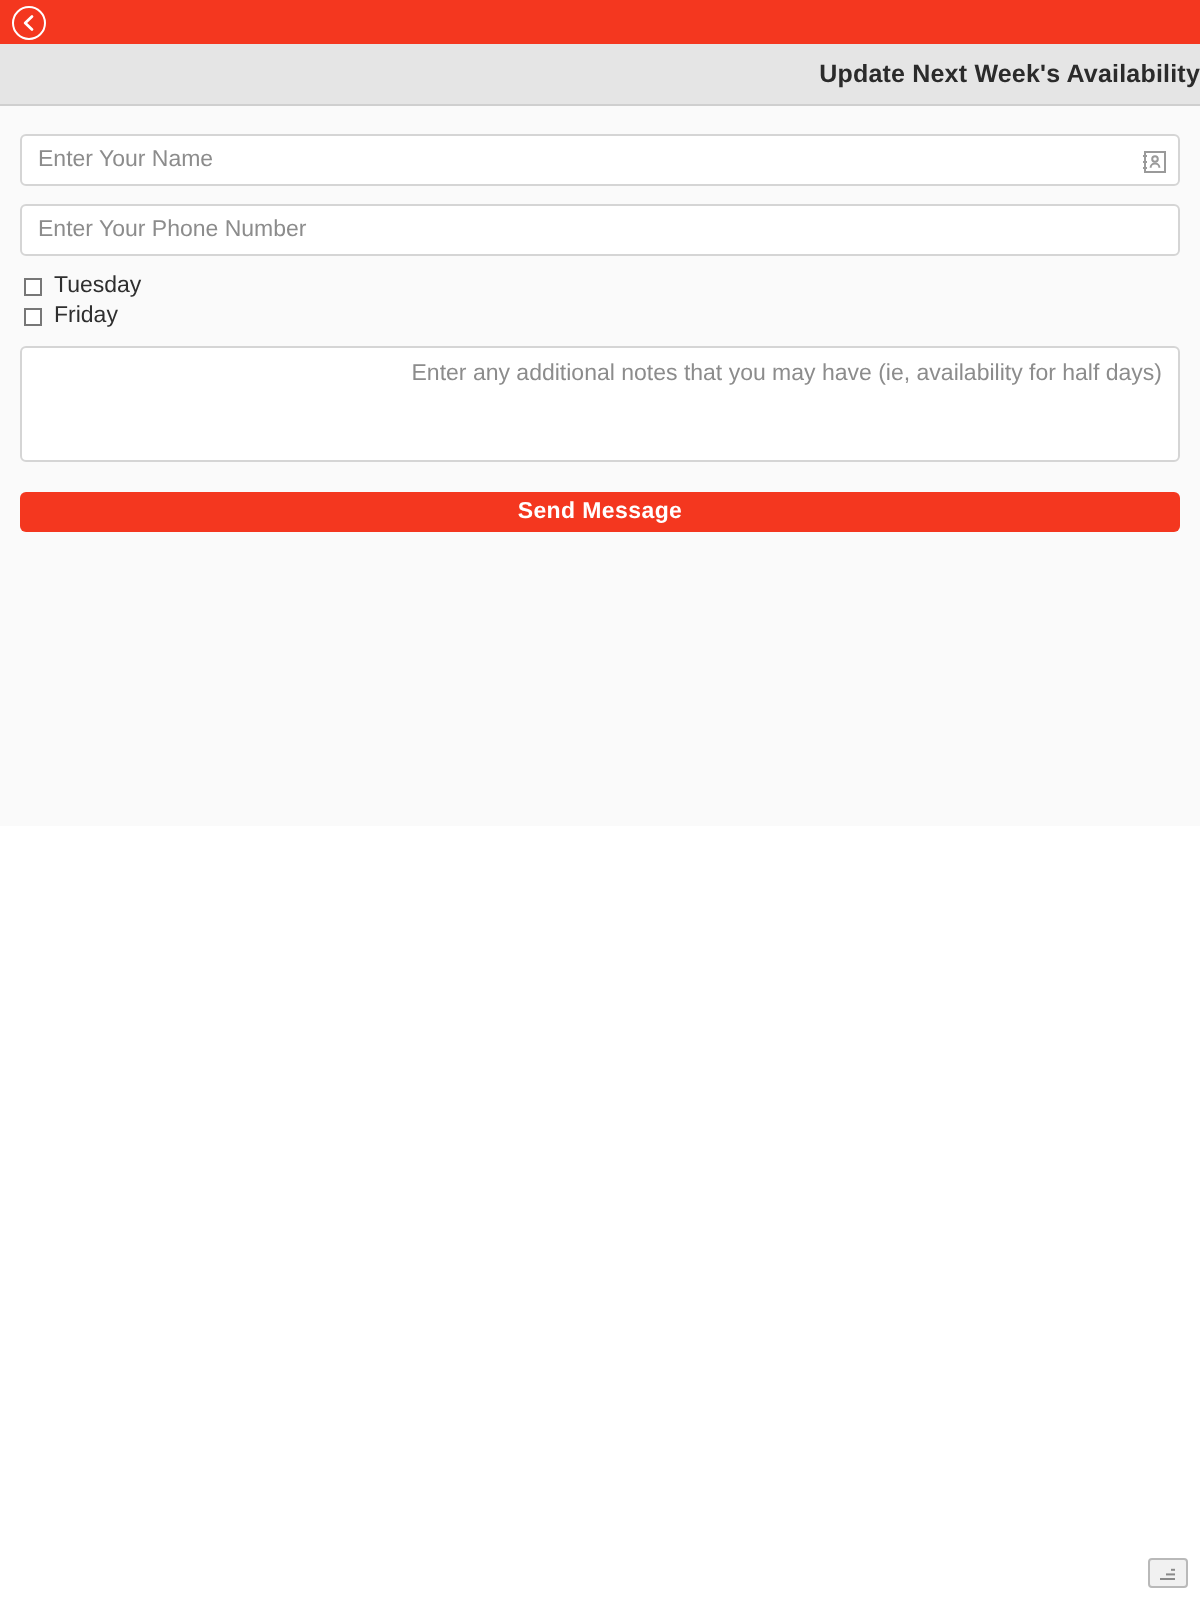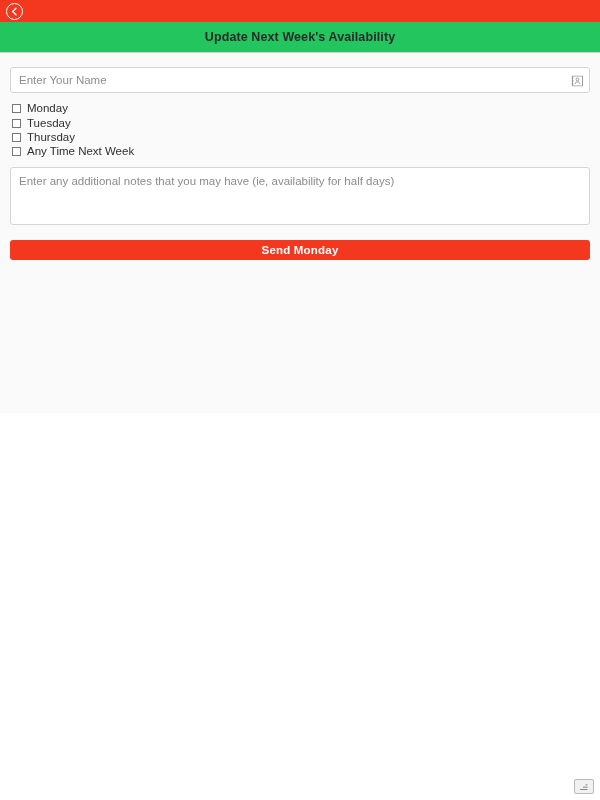--- a/index.html
+++ b/index.html
@@ -36,24 +36,24 @@
     display: inline-flex;
     align-items: center;
     justify-content: center;
     cursor: pointer;
   }
   .back-icon svg { display: block; }
 
   
   .titlebar {
     height: 30px;
-    background: #22c55e;
-    display: flex;
-    align-items: center;
-    justify-content: center;
+    background: #e5e5e5;
+    display: flex;
+    align-items: center;
+    justify-content: flex-end;
     border-bottom: 1px solid #cfcfcf;
   }
   .titlebar .title {
     font-size: 12.5px;
     font-weight: bold;
     color: #2b2b2b;
     letter-spacing: 0.1px;
   }
 
   
@@ -129,20 +129,21 @@
     resize: none;
     border: 1px solid #d5d5d5;
     border-radius: 3px;
     background: #ffffff;
     padding: 7px 8px;
     font-family: "Liberation Sans", sans-serif;
     font-size: 11.5px;
     color: #4a4a4a;
     outline: none;
     overflow: hidden;
+    text-align: right;
   }
   textarea.notes::placeholder { color: #8c8c8c; }
 
   
   .send-btn {
     margin-top: 12px;
     width: 100%;
     height: 20px;
     background: #f4371f;
     border: none;
@@ -200,45 +201,40 @@
         <line x1="0.5" y1="2.5" x2="2.5" y2="2.5" stroke="#9a9a9a" stroke-width="1"></line>
         <line x1="0.5" y1="5.5" x2="2.5" y2="5.5" stroke="#9a9a9a" stroke-width="1"></line>
         <line x1="0.5" y1="8.5" x2="2.5" y2="8.5" stroke="#9a9a9a" stroke-width="1"></line>
         <circle cx="6.5" cy="4" r="1.4" fill="none" stroke="#9a9a9a" stroke-width="1"></circle>
         <path d="M4.3 8.4c0-1.3 1-2.1 2.2-2.1s2.2 0.8 2.2 2.1" fill="none" stroke="#9a9a9a" stroke-width="1"></path>
       </svg>
     </span>
   </div>
 
 
+  <div class="field">
+    <input type="text" value="" placeholder="Enter Your Phone Number" style="">
+  </div>
 
   <div class="checklist">
-    <div class="check-row">
-      <span class="check-box"></span>
-      <span class="check-label">Monday</span>
-    </div>
     <div class="check-row">
       <span class="check-box"></span>
       <span class="check-label">Tuesday</span>
     </div>
     <div class="check-row">
       <span class="check-box"></span>
-      <span class="check-label">Thursday</span>
-    </div>
-    <div class="check-row">
-      <span class="check-box"></span>
-      <span class="check-label">Any Time Next Week</span>
+      <span class="check-label">Friday</span>
     </div>
   </div>
 
   <div class="notes-wrap">
     <textarea class="notes" placeholder="Enter any additional notes that you may have (ie, availability for half days)" style=""></textarea>
   </div>
 
-  <button class="send-btn">Send Monday</button>
+  <button class="send-btn">Send Message</button>
 
 </div>
 
 <div class="resize-handle">
   <svg width="10" height="8" viewBox="0 0 10 8" aria-hidden="true">
     <line x1="1" y1="6.5" x2="8.5" y2="6.5" stroke="#8a8a8a" stroke-width="1"></line>
     <line x1="4" y1="4.2" x2="8.5" y2="4.2" stroke="#8a8a8a" stroke-width="1"></line>
     <line x1="6.5" y1="1.9" x2="8.5" y2="1.9" stroke="#8a8a8a" stroke-width="1"></line>
   </svg>
 </div>

